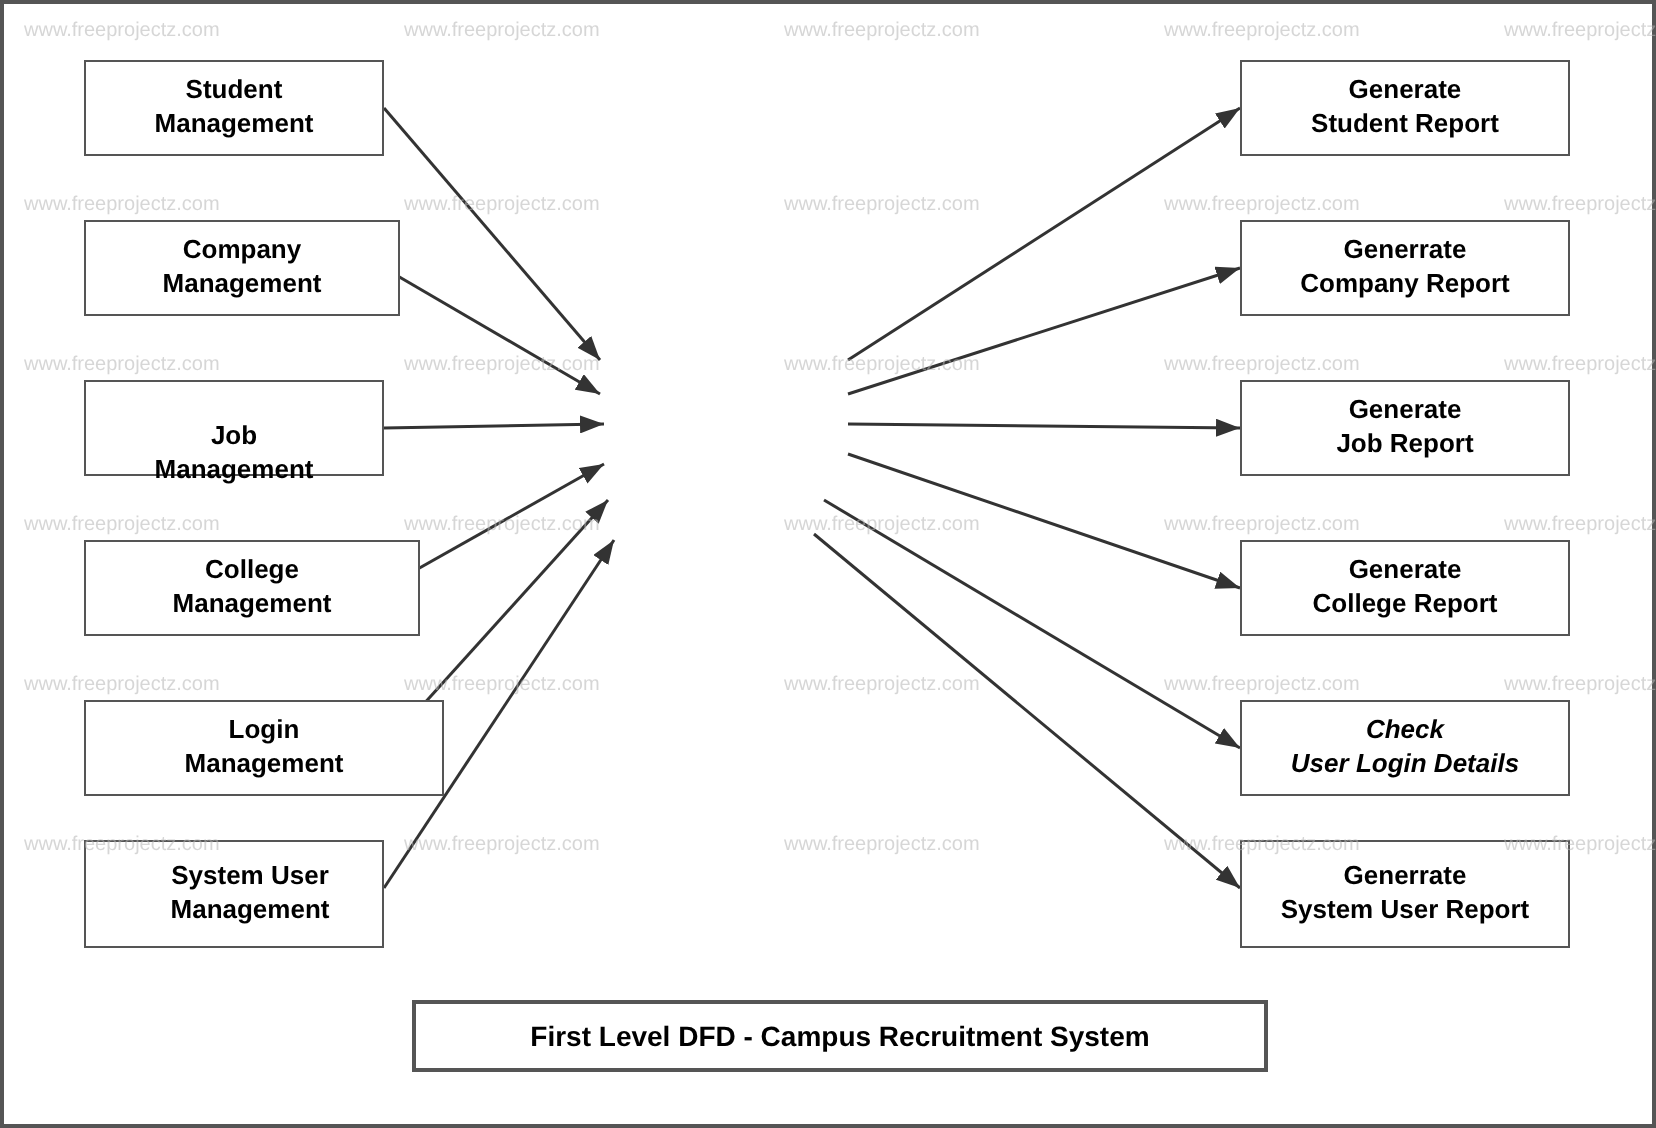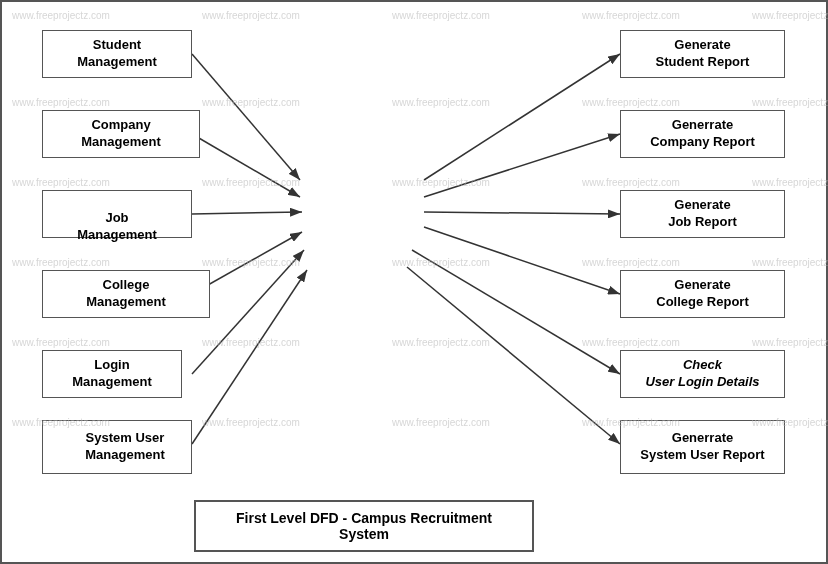--- a/index.html
+++ b/index.html
@@ -159,21 +159,21 @@
   <div class="node-box" style="left:40px;top:188px;width:150px;height:48px;">
     <span style="white-space:pre-line;margin-top:26px;">Job
 Management</span>
   </div>
 
   <div class="node-box" style="left:40px;top:268px;width:168px;height:48px;">
     <span style="white-space:pre-line;">College
 Management</span>
   </div>
 
-  <div class="node-box" style="left:40px;top:348px;width:140px;height:48px;">
+  <div class="node-box" style="left:40px;top:348px;width:180px;height:48px;">
     <span style="white-space:pre-line;">Login
 Management</span>
   </div>
 
   <div class="node-box" style="left:40px;top:418px;width:150px;height:54px;padding-left:20px;">
     <span style="white-space:pre-line;">System User
 Management</span>
   </div>
 
   <div class="node-box" style="left:618px;top:28px;width:165px;height:48px;">
@@ -199,17 +199,17 @@
   <div class="node-box" style="left:618px;top:348px;width:165px;height:48px;">
     <span style="white-space:pre-line;font-style:italic;">Check
 User Login Details</span>
   </div>
 
   <div class="node-box" style="left:618px;top:418px;width:165px;height:54px;">
     <span style="white-space:pre-line;">Generrate
 System User Report</span>
   </div>
 
-  <div class="caption-box" style="left:192px;top:498px;width:340px;">
+  <div class="caption-box" style="left:204px;top:498px;width:428px;">
     <span>First Level DFD - Campus Recruitment System</span>
   </div>
 
 </div>
 
 </body></html>

